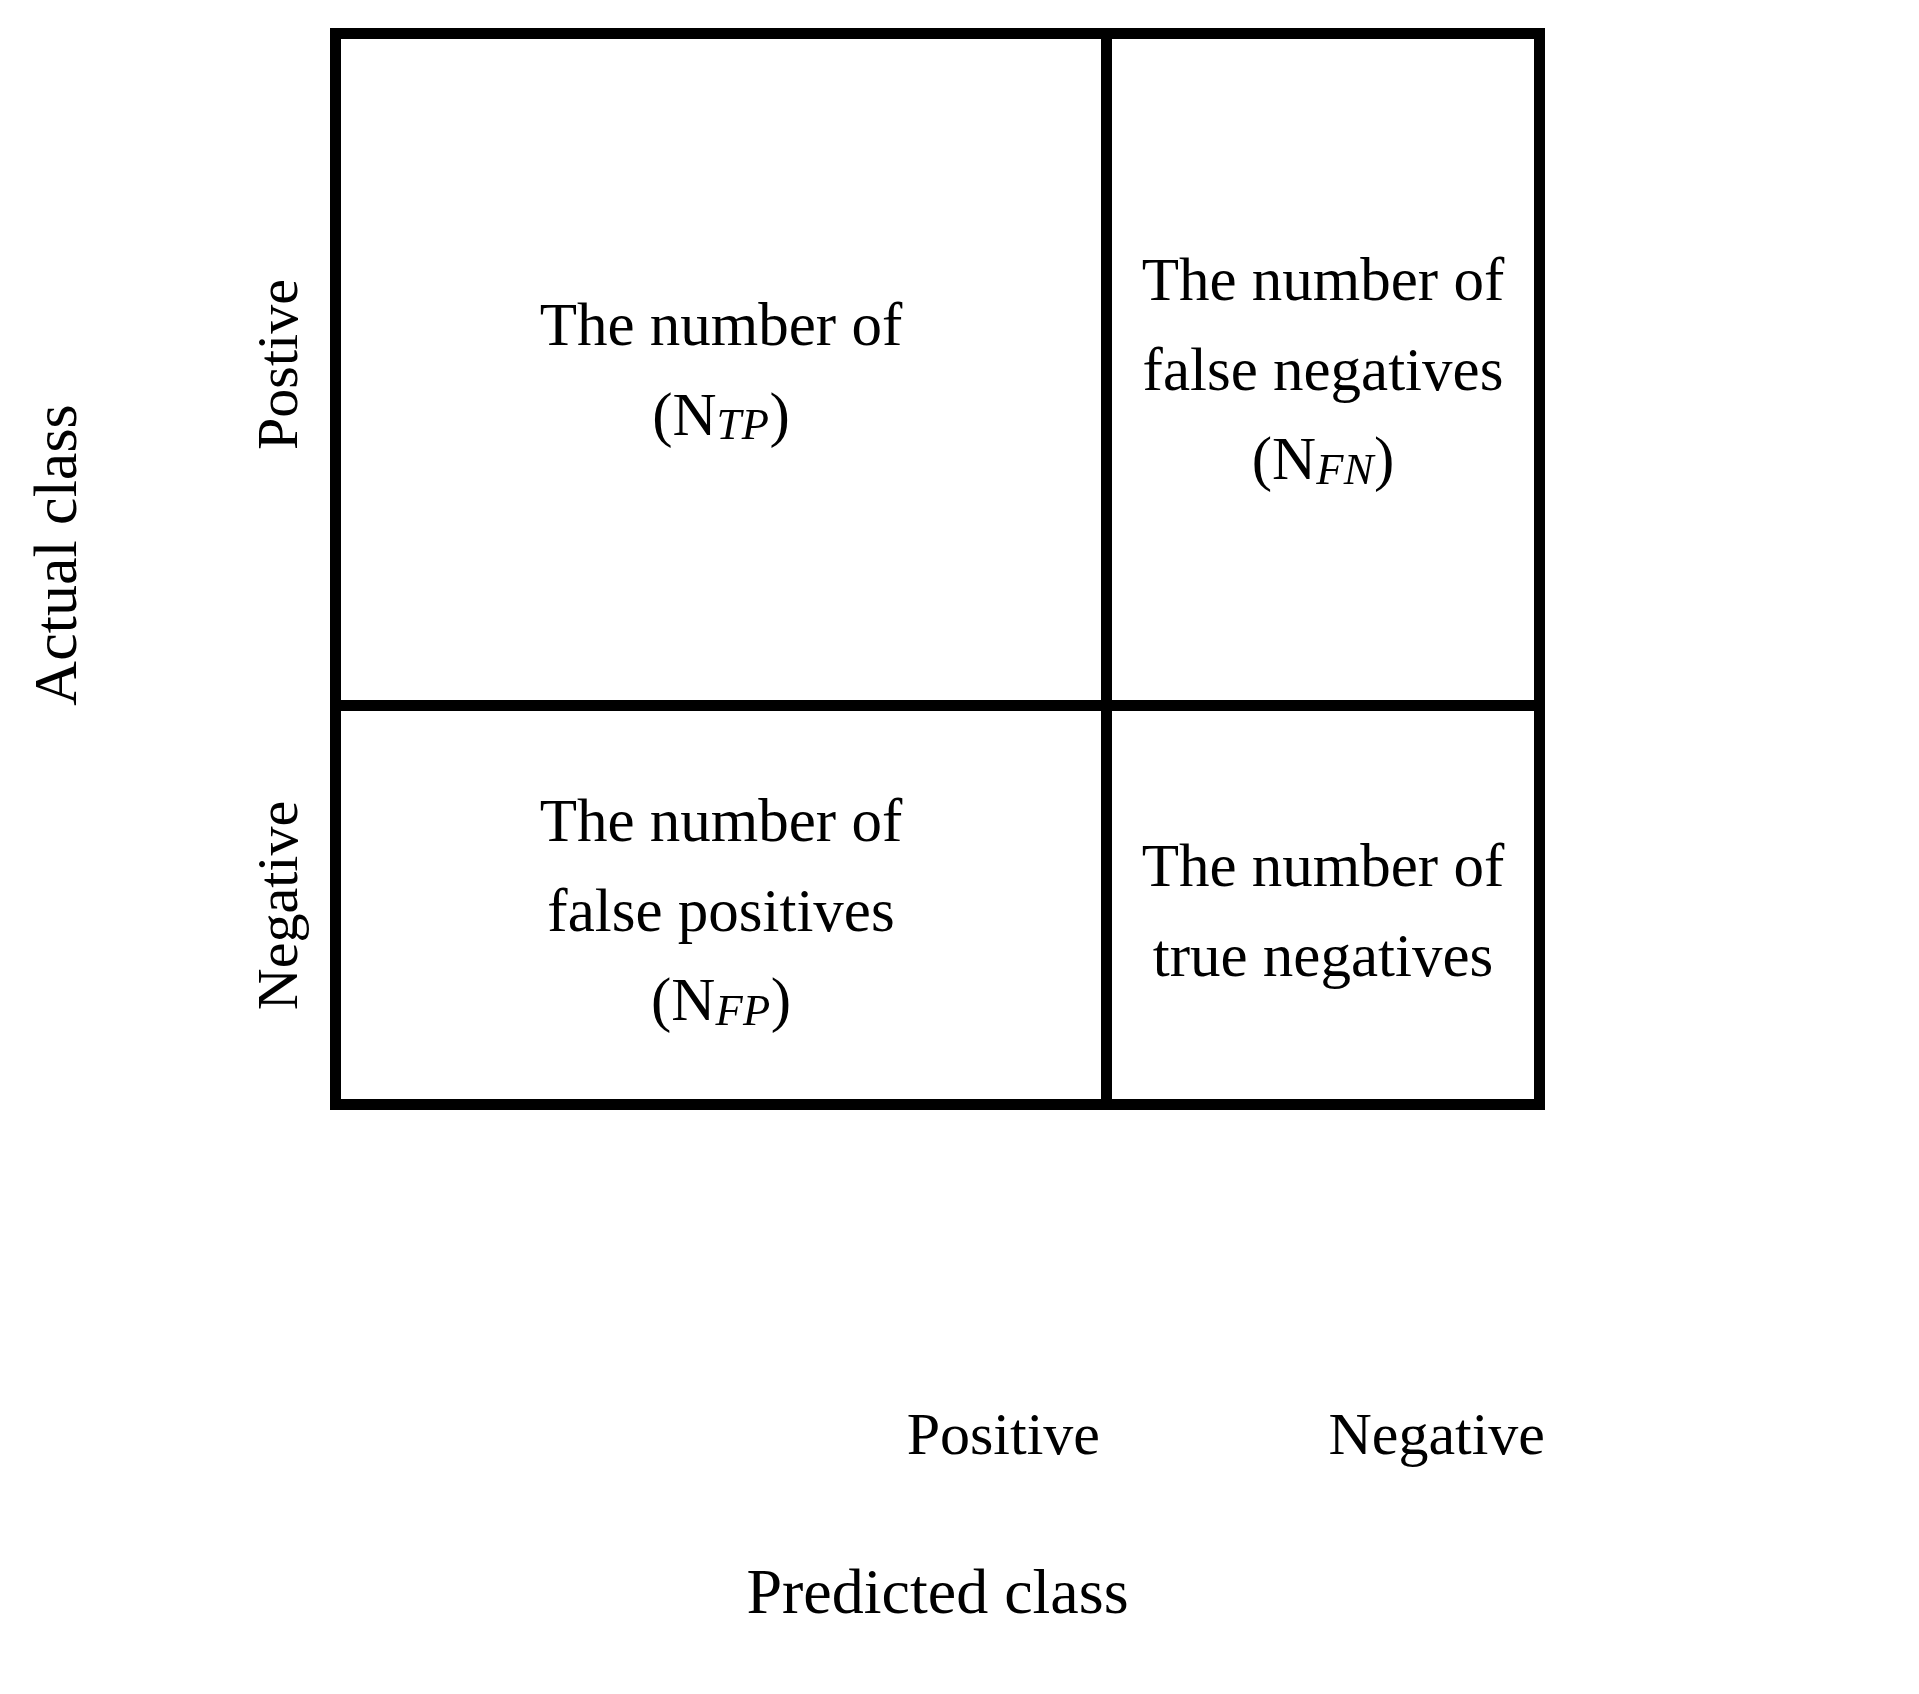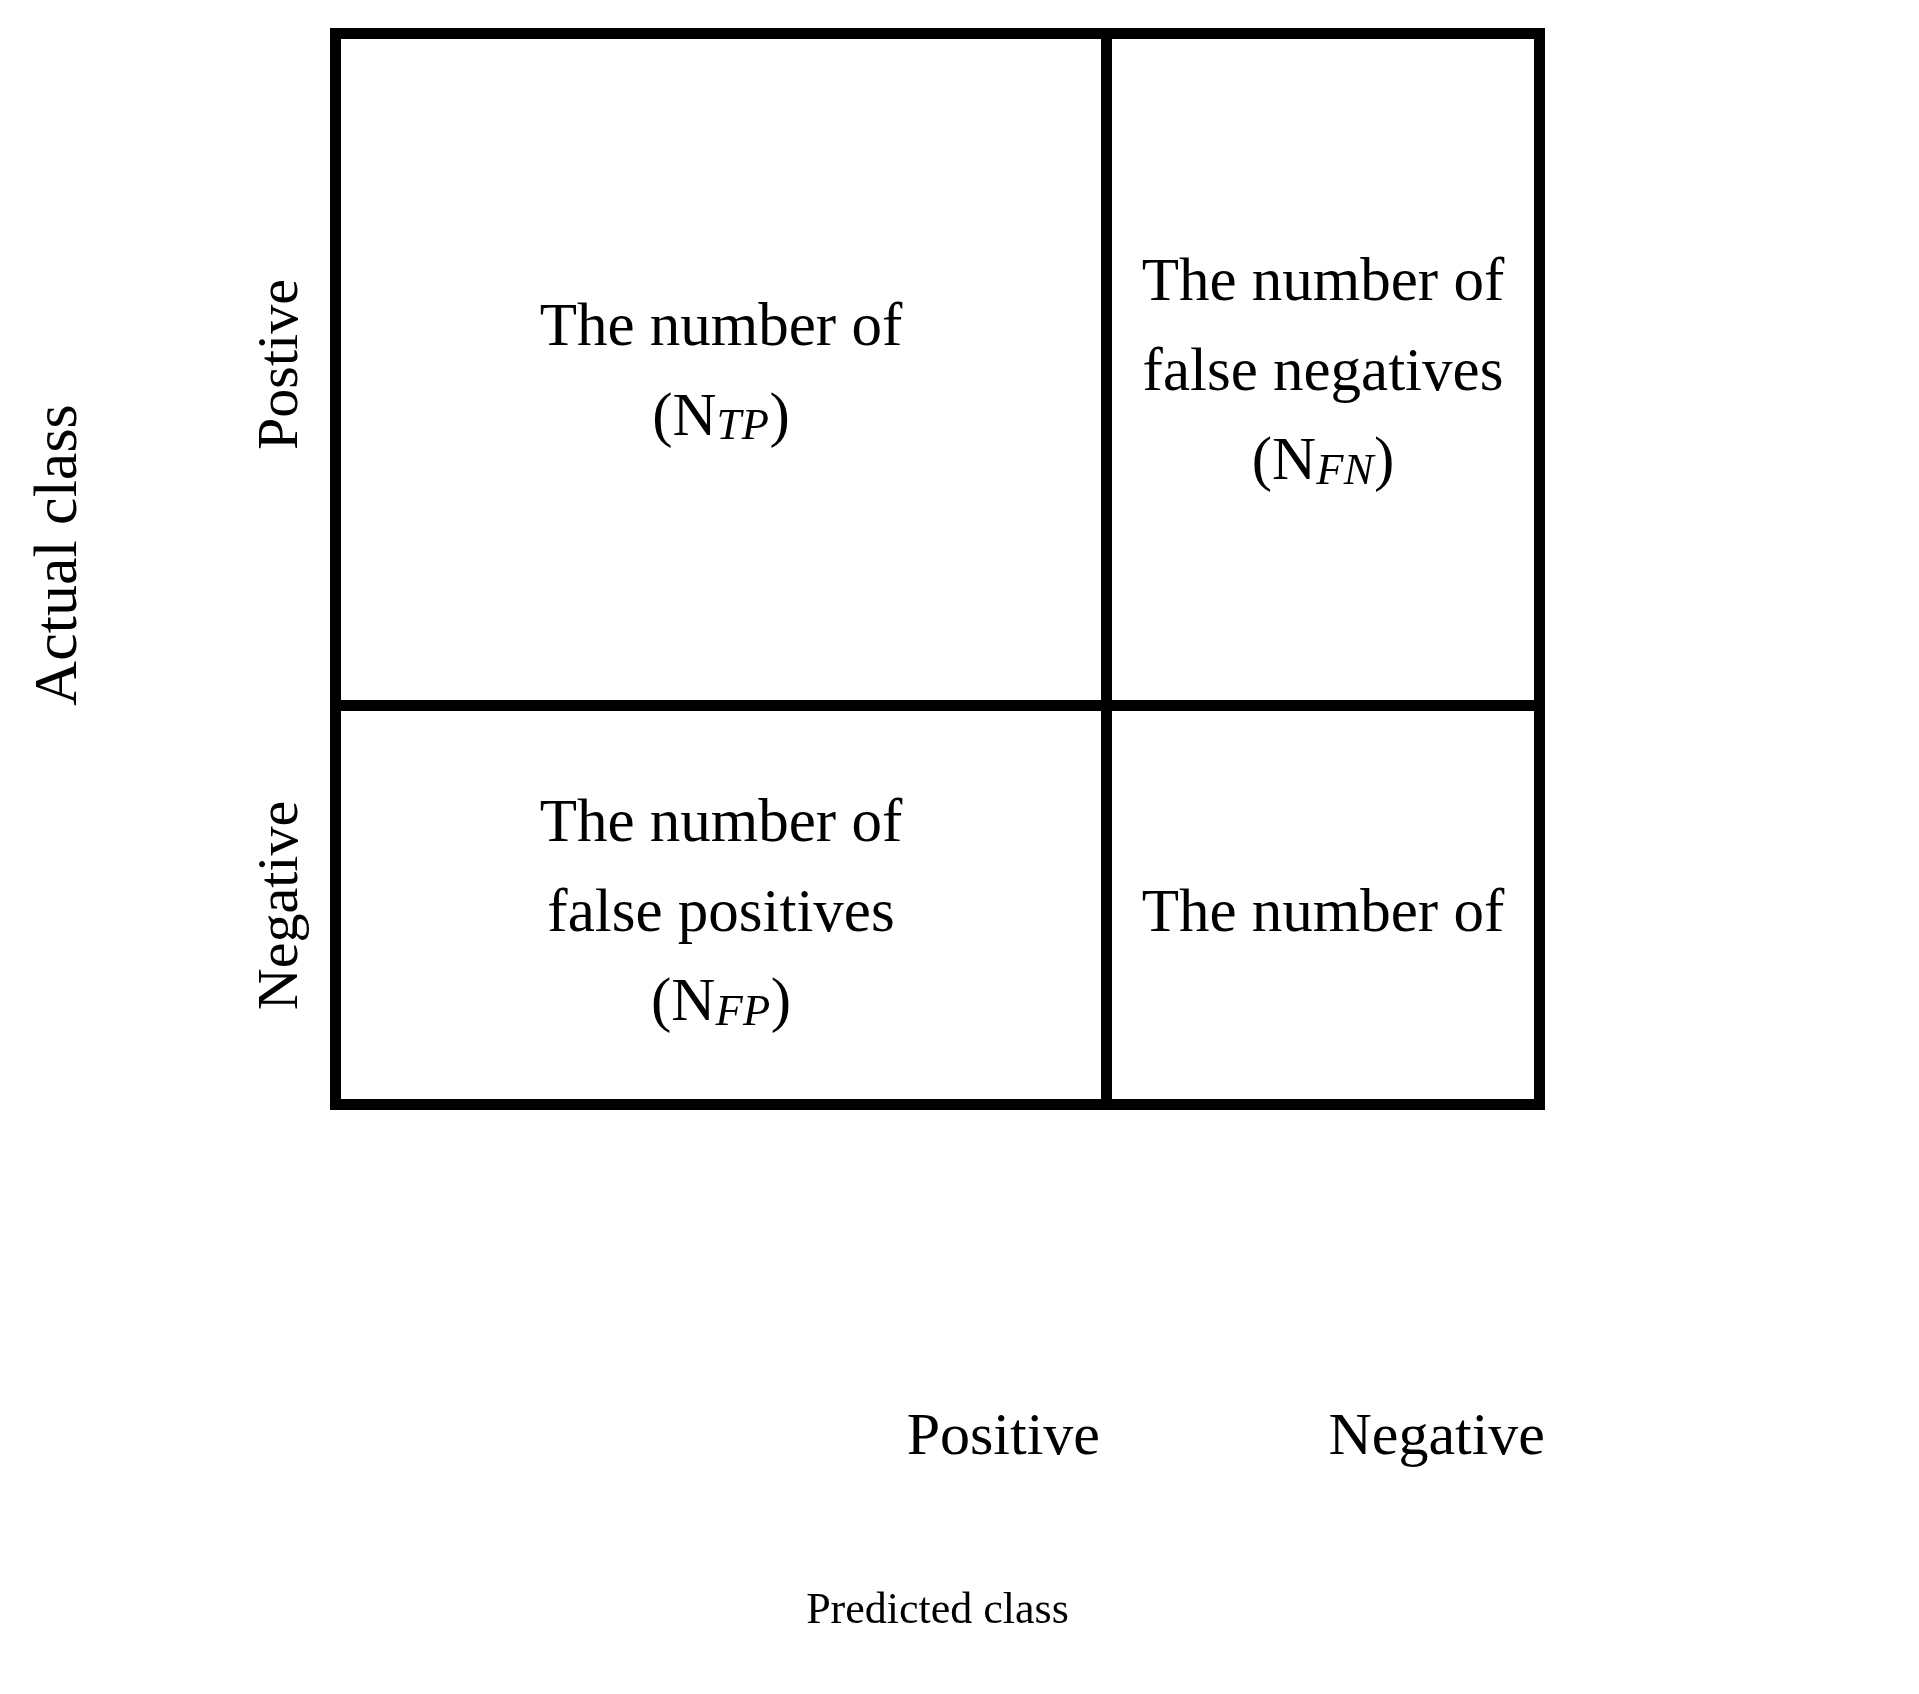--- a/index.html
+++ b/index.html
@@ -43,22 +43,21 @@
     transform-origin: center center;
     white-space: nowrap;
     font-size: 62px;
   }
 
   #predicted-class-title {
     left: 330px;
     top: 1560px;
     width: 1215px;
     text-align: center;
-    font-size: 44px;
-    margin-top: 27px;
+    font-size: 64px;
   }
 
   
   .row-tick {
     position: absolute;
     left: 225px;
     width: 105px;
     display: flex;
     align-items: center;
     justify-content: center;
@@ -180,20 +179,21 @@
       </div>
 
       <div class="cell" id="cell-fp">
         <span class="line">The number of</span>
         <span class="line">false positives</span>
         <span class="symline"><span>(N</span><span class="sym-sub">FP</span><span>)</span></span>
       </div>
 
       <div class="cell" id="cell-tn">
         <span class="line">The number of</span>
+        <span class="line">true negatives</span>
       </div>
 
     </div>
   </div>
 
   <div class="col-tick" id="col-tick-positive">Positive</div>
   <div class="col-tick" id="col-tick-negative">Negative</div>
 
   <div class="axis-title" id="predicted-class-title">Predicted class</div>
 

